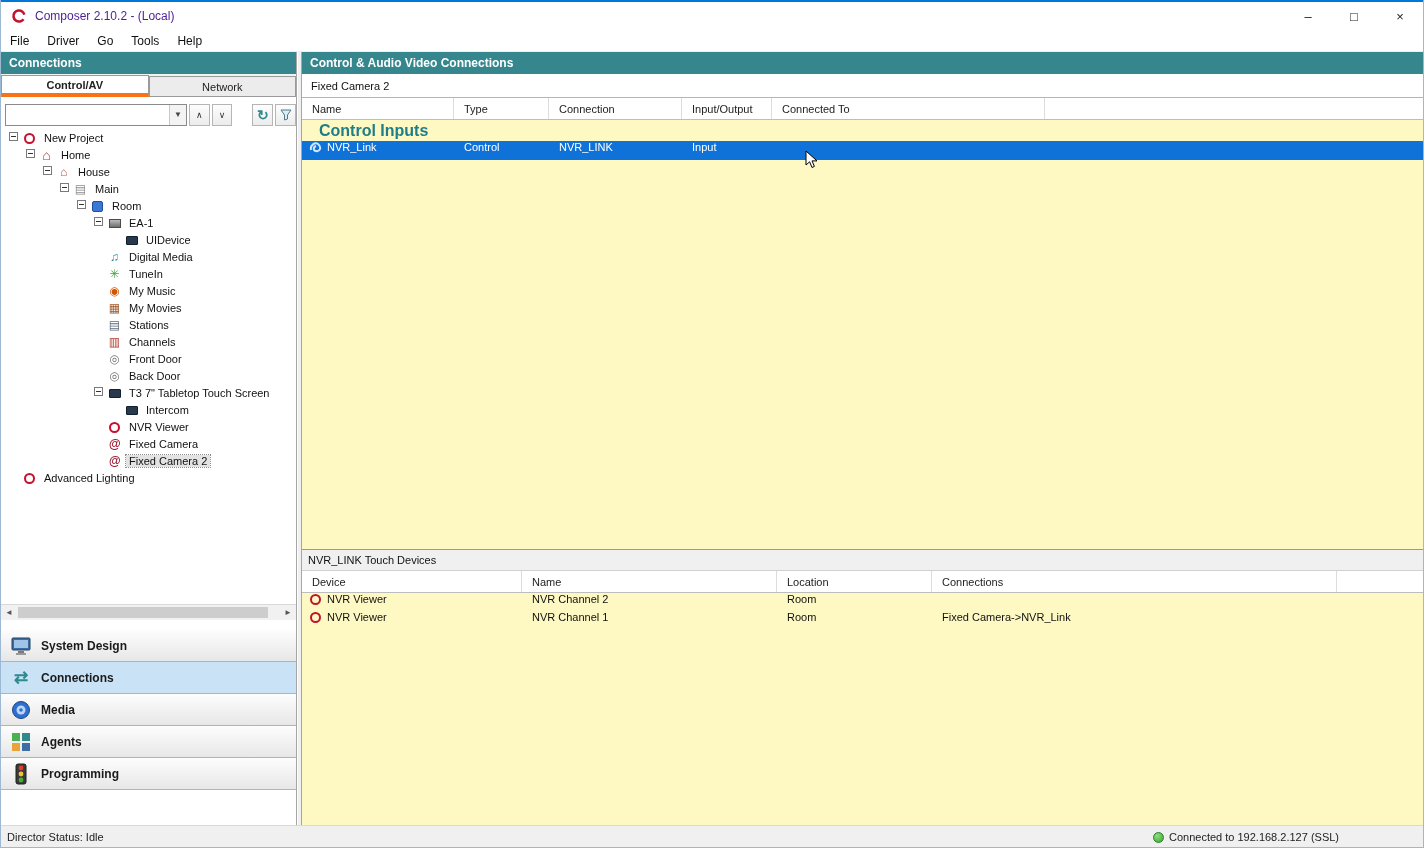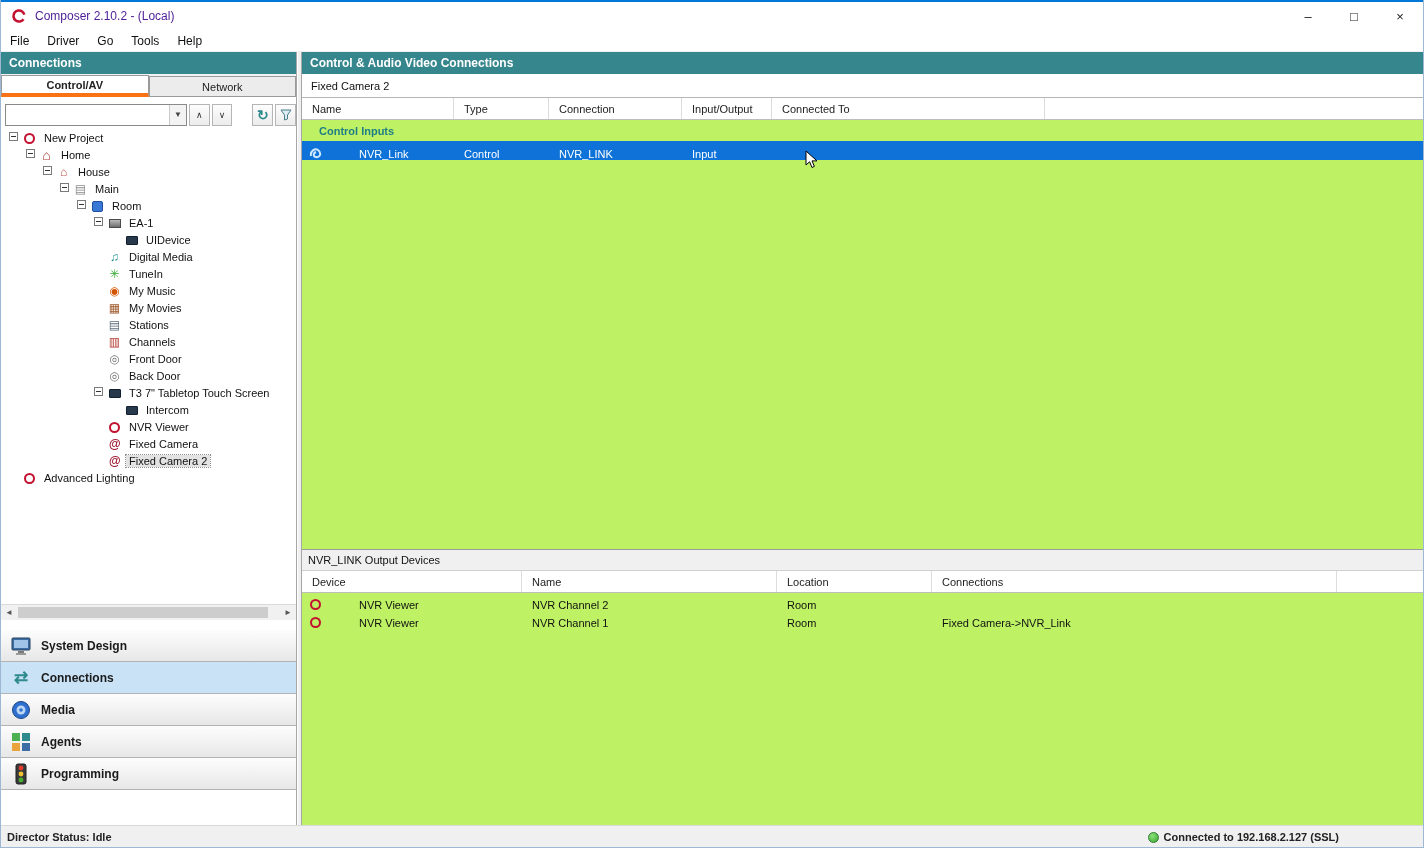--- a/index.html
+++ b/index.html
@@ -14,21 +14,21 @@
   .win-controls { position:absolute; right:0; top:0; height:28px; display:flex; }
   .win-btn { width:46px; height:28px; display:flex; align-items:center; justify-content:center; font-size:13px; color:#222; }
 
   
   .menubar { position:absolute; top:30px; left:0; right:0; height:22px; background:#FFFFFF; display:flex; align-items:center; border-bottom:1px solid #F0F0F0; }
   .menu-item { padding:0 9px; font-size:12px; color:#111; height:22px; display:flex; align-items:center; }
 
   
   .sidebar { position:absolute; top:52px; left:0; width:296px; bottom:22px; background:#FFFFFF; border-right:1px solid #A6A6A6; }
   .divider { position:absolute; top:52px; left:297px; width:3px; bottom:22px; background:#F0F0F0; }
-  .main { position:absolute; top:52px; left:300px; right:0; bottom:22px; background:#bef264; border-left:1px solid #A6A6A6; }
+  .main { position:absolute; top:52px; left:300px; right:0; bottom:22px; background:#fef9c3; border-left:1px solid #A6A6A6; }
 
   .panel-header { height:22px; background:#35868D; color:#FFFFFF; font-weight:bold; font-size:12px; display:flex; align-items:center; padding-left:8px; }
 
   
   .tabs { position:absolute; top:22px; left:0; right:0; height:23px; display:flex; border-bottom:1px solid #9A9A9A; background:#F2F2F2; }
   .tab { flex:1; display:flex; align-items:center; justify-content:center; font-size:11px; color:#222; border:1px solid #9A9A9A; border-bottom:none; background:#ECECEC; margin-top:2px; }
   .tab.active { background:#FFFFFF; margin-top:0; border-bottom:4px solid #f97316; position:relative; top:1px; font-weight:bold; }
   .toolbar { position:absolute; top:45px; left:0; right:0; height:35px; display:flex; align-items:center; }
   .combo { position:relative; margin-left:4px; width:184px; height:22px; border:1px solid #8A8A8A; background:#FFFFFF; display:flex; }
   .combo input { border:none; outline:none; flex:1; font-size:11px; padding:0 4px; font-family:"Liberation Sans",sans-serif; }
@@ -69,35 +69,35 @@
   .glyph-teal { color:#2E8A8C; font-size:17px; font-weight:bold; }
 
   
   .subtitle-bar { position:absolute; top:22px; left:0; right:0; height:24px; border-bottom:1px solid #B5B5B5; display:flex; align-items:center; padding-left:9px; font-size:11px; color:#111; background:#FFF; }
   .grid { display:grid; }
   .conn-grid { grid-template-columns:152px 95px 133px 90px 273px; }
   .out-grid { grid-template-columns:220px 255px 155px 405px; }
   .thead { position:absolute; left:0; right:0; height:22px; border-bottom:1px solid #BDBDBD; background:#FFF; }
   .thead .hcell { display:flex; align-items:center; padding-left:10px; font-size:11px; color:#222; border-right:1px solid #DCDCDC; }
   .conn-head { top:46px; }
-  .group-row { position:absolute; top:68px; left:0; right:0; height:21px; display:flex; align-items:center; padding-left:17px; font-size:11px; font-weight:bold; color:#1F7D86; }
+  .group-row { position:absolute; top:68px; left:0; right:0; height:21px; display:flex; align-items:center; padding-left:17px; font-size:16px; font-weight:bold; color:#1F7D86; }
   .conn-rows { position:absolute; top:89px; left:0; right:0; }
   .conn-rows .row { height:19px; }
-  .cell { display:flex; align-items:flex-end; padding-left:10px; font-size:11px; color:#111; overflow:hidden; white-space:nowrap;gap:32px; }
+  .cell { display:flex; align-items:flex-start; padding-left:10px; font-size:11px; color:#111; overflow:hidden; white-space:nowrap; }
   .row-selected { background:#0E72D8; color:#FFF; }
   .row-selected .cell { color:#FFF; }
   .name-cell { padding-left:6px; }
 
   .out-header { position:absolute; top:497px; left:0; right:0; height:22px; background:#F0F0F0; border-top:1px solid #9A9A9A; border-bottom:1px solid #D0D0D0; display:flex; align-items:center; padding-left:6px; font-size:11px; color:#111; }
   .out-head { top:519px;text-align:right; }
   .out-rows { position:absolute; top:541px; left:0; right:0; }
   .out-rows .row { height:18px; }
 
   
-  .statusbar { position:absolute; bottom:0; left:0; right:0; height:22px; background:#F0F0F0; border-top:1px solid #D9D9D9; font-size:11px; color:#222;font-weight:bold; }
+  .statusbar { position:absolute; bottom:0; left:0; right:0; height:22px; background:#F0F0F0; border-top:1px solid #D9D9D9; font-size:11px; color:#222; }
   .status-left { position:absolute; left:6px; top:0; height:22px; display:flex; align-items:center; }
   .status-right { position:absolute; right:84px; top:0; height:22px; display:flex; align-items:center; }
   .status-dot { width:11px; height:11px; border-radius:50%; background:radial-gradient(circle at 35% 30%, #8BE27B, #3BA52F); border:1px solid #2E7D32; margin-right:5px; }
 
   .cursor { position:absolute; left:804px; top:150px; width:14px; height:20px; pointer-events:none; }
 </style>
 </head>
 <body>
 
 <div class="window">
@@ -352,21 +352,21 @@
             </span>
             <span>NVR_Link</span>
           </div>
           <div class="cell">Control</div>
           <div class="cell">NVR_LINK</div>
           <div class="cell">Input</div>
           <div class="cell"></div>
         </div>
       </div>
 
-    <div class="out-header">NVR_LINK Output Devices</div>
+    <div class="out-header">NVR_LINK Touch Devices</div>
     <div class="thead out-head grid out-grid">
       <div class="hcell">Device</div>
       <div class="hcell">Name</div>
       <div class="hcell">Location</div>
       <div class="hcell">Connections</div>
     </div>
     <div class="out-rows" id="out-rows">
         <div class="grid out-grid row">
           <div class="cell name-cell">
             <span class="icon">

